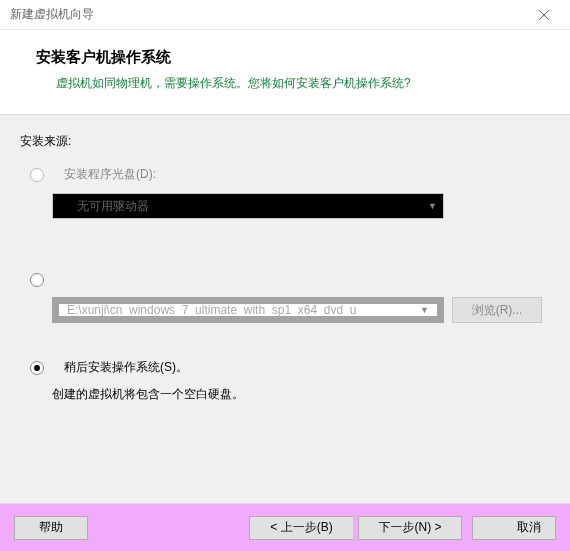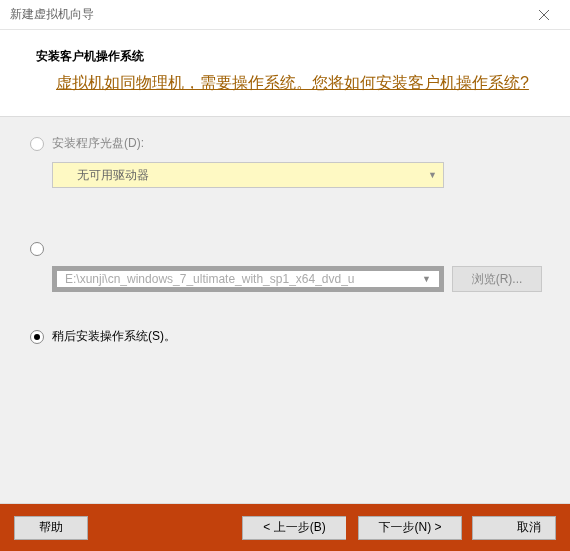--- a/index.html
+++ b/index.html
@@ -25,57 +25,57 @@
     .close-btn {
       width: 44px; height: 28px;
       display: flex; align-items: center; justify-content: center;
       color: #666; font-size: 14px;
     }
     .header-block {
       background: #fff;
       padding: 18px 24px 22px 36px;
       border-bottom: 1px solid #dcdcdc;
     }
-    .header-title { font-weight: bold; font-size: 12px; margin-bottom: 8px; }
-    .header-subtitle { font-size: 16px; padding-left: 20px; color: #a16207; text-decoration: underline; }
+    .header-title { font-weight: bold; font-size: 15px; margin-bottom: 8px; }
+    .header-subtitle { font-size: 12px; padding-left: 20px; color: #15803d; }
     .content {
       padding: 18px 20px 0 20px;
     }
     .source-label { margin-bottom: 16px; }
     .option-group { margin-bottom: 28px; padding-left: 10px; }
     .radio-row {
-      display: flex; align-items: center; gap: 8px;
+      display: flex; align-items: center; gap: 20px;
       margin-bottom: 10px;
     }
     .radio {
       width: 14px; height: 14px; border: 1px solid #888; border-radius: 50%;
       background: #fff; position: relative; flex-shrink: 0;
     }
     .radio.disabled { border-color: #bbb; }
     .radio.checked::after {
       content: ""; position: absolute; width: 6px; height: 6px;
       background: #000; border-radius: 50%; top: 3px; left: 3px;
     }
     .radio-label { font-size: 12px; }
     .radio-label.disabled { color: #888; }
     .dropdown {
       width: 392px; height: 26px;
-      background: #fef9c3;
+      background: #000000;
       border: 1px solid #c8c8c8;
       display: flex; align-items: center; justify-content: space-between;
       padding: 0 6px 0 24px;
       margin-left: 22px;
       color: #666;
     }
     .dropdown-arrow { font-size: 9px; color: #888; }
     .iso-row { display: flex; gap: 8px; margin-left: 22px; }
     .iso-input {
       width: 392px; height: 26px;
       background: #fff;
-      border: 5px solid #a3a3a3;
+      border: 7px solid #a3a3a3;
       padding: 0 22px 0 8px;
       color: #aaa;
       font-size: 12px;
       display: flex; align-items: center;
       position: relative;
       overflow: hidden;
       white-space: nowrap;
     }
     .iso-input .dropdown-arrow { position: absolute; right: 8px; }
     .browse-btn {
@@ -86,33 +86,33 @@
       display: flex; align-items: center; justify-content: center;
     }
     .later-desc { margin-left: 22px; margin-top: 10px; }
     .footer {
       position: absolute;
       bottom: 0; left: 0; right: 0;
       height: 48px;
       border-top: 1px solid #dcdcdc;
       display: flex; align-items: center;
       padding: 0 14px;
-      background: #c2410c;
+      background: #f0abfc;
     }
     .btn {
       height: 24px;
       padding: 0 14px;
       background: #e1e1e1;
       border: 1px solid #adadad;
       font-size: 12px;
       display: flex; align-items: center; justify-content: center;
       min-width: 74px;
     }
     .spacer { flex: 1; }
-    .btn-group { display: flex; gap: 12px; }
+    .btn-group { display: flex; gap: 5px; }
     .btn-group .btn:first-child { border-right: none; min-width: 104px;}
     .btn-group .btn:last-child { min-width: 104px;}
     .footer .btn.cancel { margin-left: 10px; padding-left: 44px; }
   </style>
 </head>
 <body>
 
 <div class="titlebar">
   <span class="titlebar-title">新建虚拟机向导</span>
   <div class="close-btn">
@@ -121,20 +121,21 @@
       </svg>
   </div>
 </div>
 
 <div class="header-block">
   <div class="header-title">安装客户机操作系统</div>
   <div class="header-subtitle">虚拟机如同物理机，需要操作系统。您将如何安装客户机操作系统?</div>
 </div>
 
 <div class="content">
+  <div class="source-label">安装来源:</div>
 
   <div class="option-group">
     <div class="radio-row">
       <span class="radio disabled"></span>
       <span class="radio-label disabled">安装程序光盘(D):</span>
     </div>
     <div class="dropdown">
       <span>无可用驱动器</span>
       <span class="dropdown-arrow">▼</span>
     </div>
@@ -151,20 +152,21 @@
       </div>
       <div class="browse-btn">浏览(R)...</div>
     </div>
   </div>
 
   <div class="option-group" style="margin-top:36px">
     <div class="radio-row">
       <span class="radio checked"></span>
       <span class="radio-label">稍后安装操作系统(S)。</span>
     </div>
+    <div class="later-desc">创建的虚拟机将包含一个空白硬盘。</div>
   </div>
 </div>
 
 <div class="footer">
   <div class="btn">帮助</div>
   <div class="spacer"></div>
   <div class="btn-group">
     <div class="btn">&lt; 上一步(B)</div>
     <div class="btn">下一步(N) &gt;</div>
   </div>

